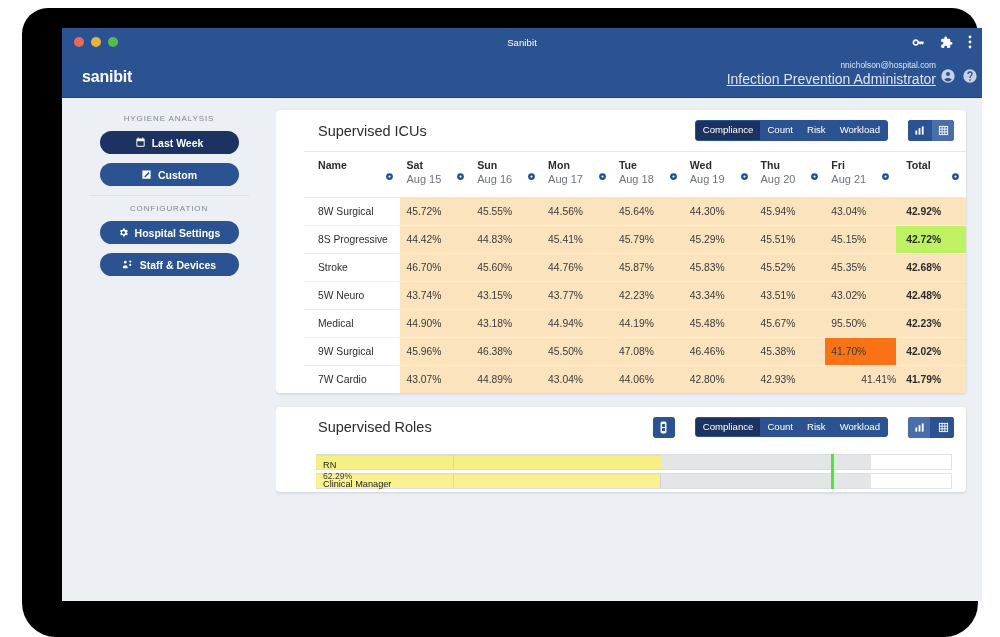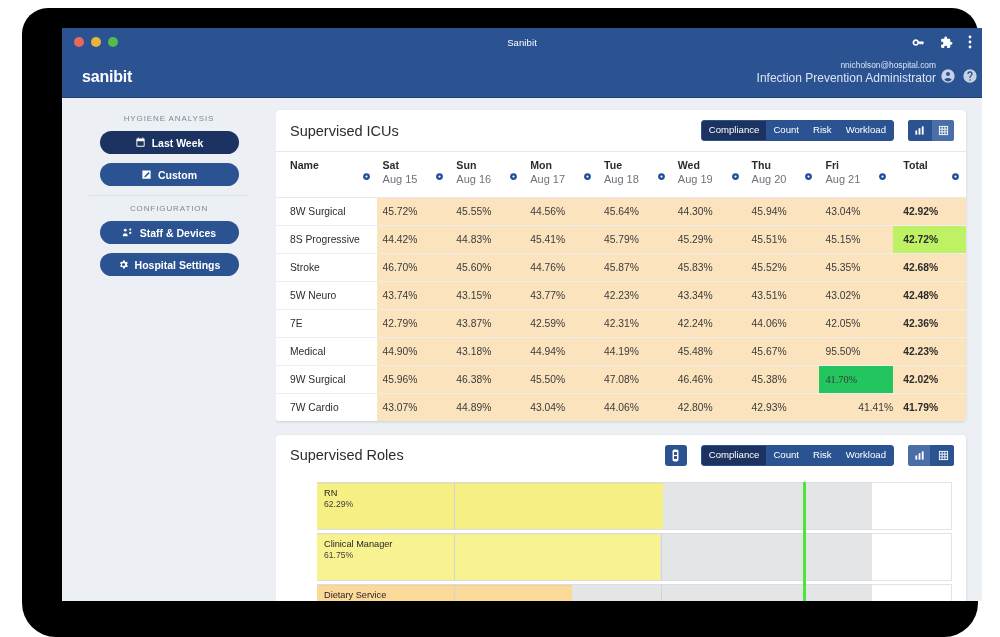--- a/index.html
+++ b/index.html
@@ -62,21 +62,21 @@
     color: #ffffff;
     font-size: 16px;
     font-weight: bold;
     letter-spacing: -.2px;
   }
   .user-block {
     position: absolute; right: 46px; top: 4px;
     text-align: right; line-height: 1.28;
   }
   .user-email { font-size: 8.4px; color: #dbe4f2; }
-  .user-role  { font-size: 12px; color: #dbe4f2; }
+  .user-role  { font-size: 14px; color: #dbe4f2; text-decoration: underline; }
   .hdr-ico {
     position: absolute; top: 12px;
     width: 16px; height: 16px;
   }
   .hdr-ico.acct { right: 26px; }
   .hdr-ico.help { right: 4px; }
 
   
   .body-wrap {
     display: flex;
@@ -128,34 +128,35 @@
     flex: 1;
     padding: 12px 16px 0 0;
     overflow: hidden;
   }
   .card {
     background: #ffffff;
     border-radius: 4px;
     box-shadow: 0 1px 3px rgba(0,0,0,.13);
     margin-bottom: 14px;
     overflow: hidden;
+    padding-left: 28px;
   }
   .card-head {
     height: 41px;
     display: flex;
     align-items: center;
     padding: 0 12px 0 14px;
     position: relative;
   }
   .card-title { font-size: 14.5px; color: #2c2c2c; }
   .card-tools {
     margin-left: auto;
     display: flex;
-    align-items: flex-end;
-    gap: 14px;
+    align-items: center;
+    gap: 20px;
   }
   .seg {
     display: flex;
     background: #2b5391;
     border-radius: 3px;
     overflow: hidden;
     border: 1px solid #2b5391;
   }
   .seg > div {
     font-size: 9.6px;
@@ -222,23 +223,22 @@
   td.c-tot  { padding-left: 10px; font-weight: bold; color: #2c2c2c; }
   tbody tr:last-child td { border-bottom: none; }
 
   
   .chart-area {
     padding: 6px 14px 0 12px;
     position: relative;
   }
   .barrow {
     position: relative;
-    height: 48px;
+    height: 16px;
     margin-bottom: 3px;
-    margin-left: 29px;
   }
   .track {
     position: absolute;
     left: 0; top: 0; bottom: 0;
     width: 555px;
     background: #e4e5e7;
     border-top: 1px solid #dcdde0;
     border-bottom: 1px solid #dcdde0;
   }
   .track:after {
@@ -362,37 +362,37 @@
               </svg>
         </span>
         <span>Custom</span>
       </div>
 
       <div class="side-sep"></div>
       <div class="side-title">CONFIGURATION</div>
 
       <div class="side-btn">
         <span>
+          <svg width="11" height="11" viewBox="0 0 24 24" fill="#ffffff">
+                <path d="M19.4 13a7.5 7.5 0 0 0 0-2l2.1-1.6-2-3.4-2.5 1a7.6 7.6 0 0 0-1.7-1l-.4-2.6h-4l-.4 2.6c-.6.25-1.2.6-1.7 1l-2.5-1-2 3.4L6.6 11a7.5 7.5 0 0 0 0 2l-2.1 1.6 2 3.4 2.5-1c.5.4 1.1.75 1.7 1l.4 2.6h4l.4-2.6c.6-.25 1.2-.6 1.7-1l2.5 1 2-3.4L19.4 13zM12 15.5a3.5 3.5 0 1 1 0-7 3.5 3.5 0 0 1 0 7z"></path>
+              </svg>
+        </span>
+        <span>Hospital Settings</span>
+      </div>
+
+      <div class="side-btn">
+        <span>
           <svg width="12" height="11" viewBox="0 0 24 24" fill="#ffffff">
                 <circle cx="6" cy="7" r="3"></circle>
                 <circle cx="17" cy="5.5" r="2.4"></circle>
                 <circle cx="17" cy="13" r="2.4"></circle>
                 <path d="M1 18c0-2.8 2.6-4.3 5-4.3s5 1.5 5 4.3v2H1v-2z"></path>
               </svg>
         </span>
         <span>Staff &amp; Devices</span>
-      </div>
-
-      <div class="side-btn">
-        <span>
-          <svg width="11" height="11" viewBox="0 0 24 24" fill="#ffffff">
-                <path d="M19.4 13a7.5 7.5 0 0 0 0-2l2.1-1.6-2-3.4-2.5 1a7.6 7.6 0 0 0-1.7-1l-.4-2.6h-4l-.4 2.6c-.6.25-1.2.6-1.7 1l-2.5-1-2 3.4L6.6 11a7.5 7.5 0 0 0 0 2l-2.1 1.6 2 3.4 2.5-1c.5.4 1.1.75 1.7 1l.4 2.6h4l.4-2.6c.6-.25 1.2-.6 1.7-1l2.5 1 2-3.4L19.4 13zM12 15.5a3.5 3.5 0 1 1 0-7 3.5 3.5 0 0 1 0 7z"></path>
-              </svg>
-        </span>
-        <span>Hospital Settings</span>
       </div>
     </div>
 
     <div class="main">
 
       <div class="card">
         <div class="card-head">
           <div class="card-title">Supervised ICUs</div>
           <div class="card-tools">
             <div class="seg">
@@ -536,50 +536,39 @@
                   <td class="c-day" style="background: rgb(251, 227, 189);">43.74%</td>
                   <td class="c-day" style="background: rgb(251, 227, 189);">43.15%</td>
                   <td class="c-day" style="background: rgb(251, 227, 189);">43.77%</td>
                   <td class="c-day" style="background: rgb(251, 227, 189);">42.23%</td>
                   <td class="c-day" style="background: rgb(251, 227, 189);">43.34%</td>
                   <td class="c-day" style="background: rgb(251, 227, 189);">43.51%</td>
                   <td class="c-day" style="background: rgb(251, 227, 189);">43.02%</td>
                   <td class="c-tot" style="background: rgb(251, 227, 189);">42.48%</td>
                 </tr>
                 <tr>
-                  <td class="c-name">7E</td>
-                  <td class="c-day" style="background: rgb(251, 227, 189);">42.79%</td>
-                  <td class="c-day" style="background: rgb(251, 227, 189);">43.87%</td>
-                  <td class="c-day" style="background: rgb(251, 227, 189);">42.59%</td>
-                  <td class="c-day" style="background: rgb(251, 227, 189);">42.31%</td>
-                  <td class="c-day" style="background: rgb(251, 227, 189);">42.24%</td>
-                  <td class="c-day" style="background: rgb(251, 227, 189);">44.06%</td>
-                  <td class="c-day" style="background: rgb(251, 227, 189);">42.05%</td>
-                  <td class="c-tot" style="background: rgb(251, 227, 189);">42.36%</td>
-                </tr>
-                <tr>
                   <td class="c-name">Medical</td>
                   <td class="c-day" style="background: rgb(251, 227, 189);">44.90%</td>
                   <td class="c-day" style="background: rgb(251, 227, 189);">43.18%</td>
                   <td class="c-day" style="background: rgb(251, 227, 189);">44.94%</td>
                   <td class="c-day" style="background: rgb(251, 227, 189);">44.19%</td>
                   <td class="c-day" style="background: rgb(251, 227, 189);">45.48%</td>
                   <td class="c-day" style="background: rgb(251, 227, 189);">45.67%</td>
                   <td class="c-day" style="background: rgb(251, 227, 189);">95.50%</td>
                   <td class="c-tot" style="background: rgb(251, 227, 189);">42.23%</td>
                 </tr>
                 <tr>
                   <td class="c-name">9W Surgical</td>
                   <td class="c-day" style="background: rgb(251, 227, 189);">45.96%</td>
                   <td class="c-day" style="background: rgb(251, 227, 189);">46.38%</td>
                   <td class="c-day" style="background: rgb(251, 227, 189);">45.50%</td>
                   <td class="c-day" style="background: rgb(251, 227, 189);">47.08%</td>
                   <td class="c-day" style="background: rgb(251, 227, 189);">46.46%</td>
                   <td class="c-day" style="background: rgb(251, 227, 189);">45.38%</td>
-                  <td class="c-day" style="background: #22c55e; font-family: Liberation Serif, serif;">41.70%</td>
+                  <td class="c-day" style="background: #f97316;">41.70%</td>
                   <td class="c-tot" style="background: rgb(251, 227, 189);">42.02%</td>
                 </tr>
                 <tr>
                   <td class="c-name">7W Cardio</td>
                   <td class="c-day" style="background: rgb(251, 227, 189);">43.07%</td>
                   <td class="c-day" style="background: rgb(251, 227, 189);">44.89%</td>
                   <td class="c-day" style="background: rgb(251, 227, 189);">43.04%</td>
                   <td class="c-day" style="background: rgb(251, 227, 189);">44.06%</td>
                   <td class="c-day" style="background: rgb(251, 227, 189);">42.80%</td>
                   <td class="c-day" style="background: rgb(251, 227, 189);">42.93%</td>
@@ -637,28 +626,20 @@
                 <div class="bvalue">62.29%</div>
               </div>
               <div class="barrow">
                 <div class="track">
                   <div class="fill" style="width: 61.75%; background: rgb(249, 242, 145);"></div>
                 </div>
                 <div class="whitepane"></div>
                 <div class="blabel">Clinical Manager</div>
                 <div class="bvalue">61.75%</div>
               </div>
-              <div class="barrow">
-                <div class="track">
-                  <div class="fill" style="width: 45.95%; background: rgb(251, 217, 153);"></div>
-                </div>
-                <div class="whitepane"></div>
-                <div class="blabel">Dietary Service</div>
-                <div class="bvalue">45.95%</div>
-              </div>
               <div class="threshold" style="left: 527.25px; top: 6px; bottom: 0px; background: rgb(76, 230, 58);"></div>
             </div>
       </div>
 
     </div>
   </div>
 </div>
 </div>
 
 </body></html>

